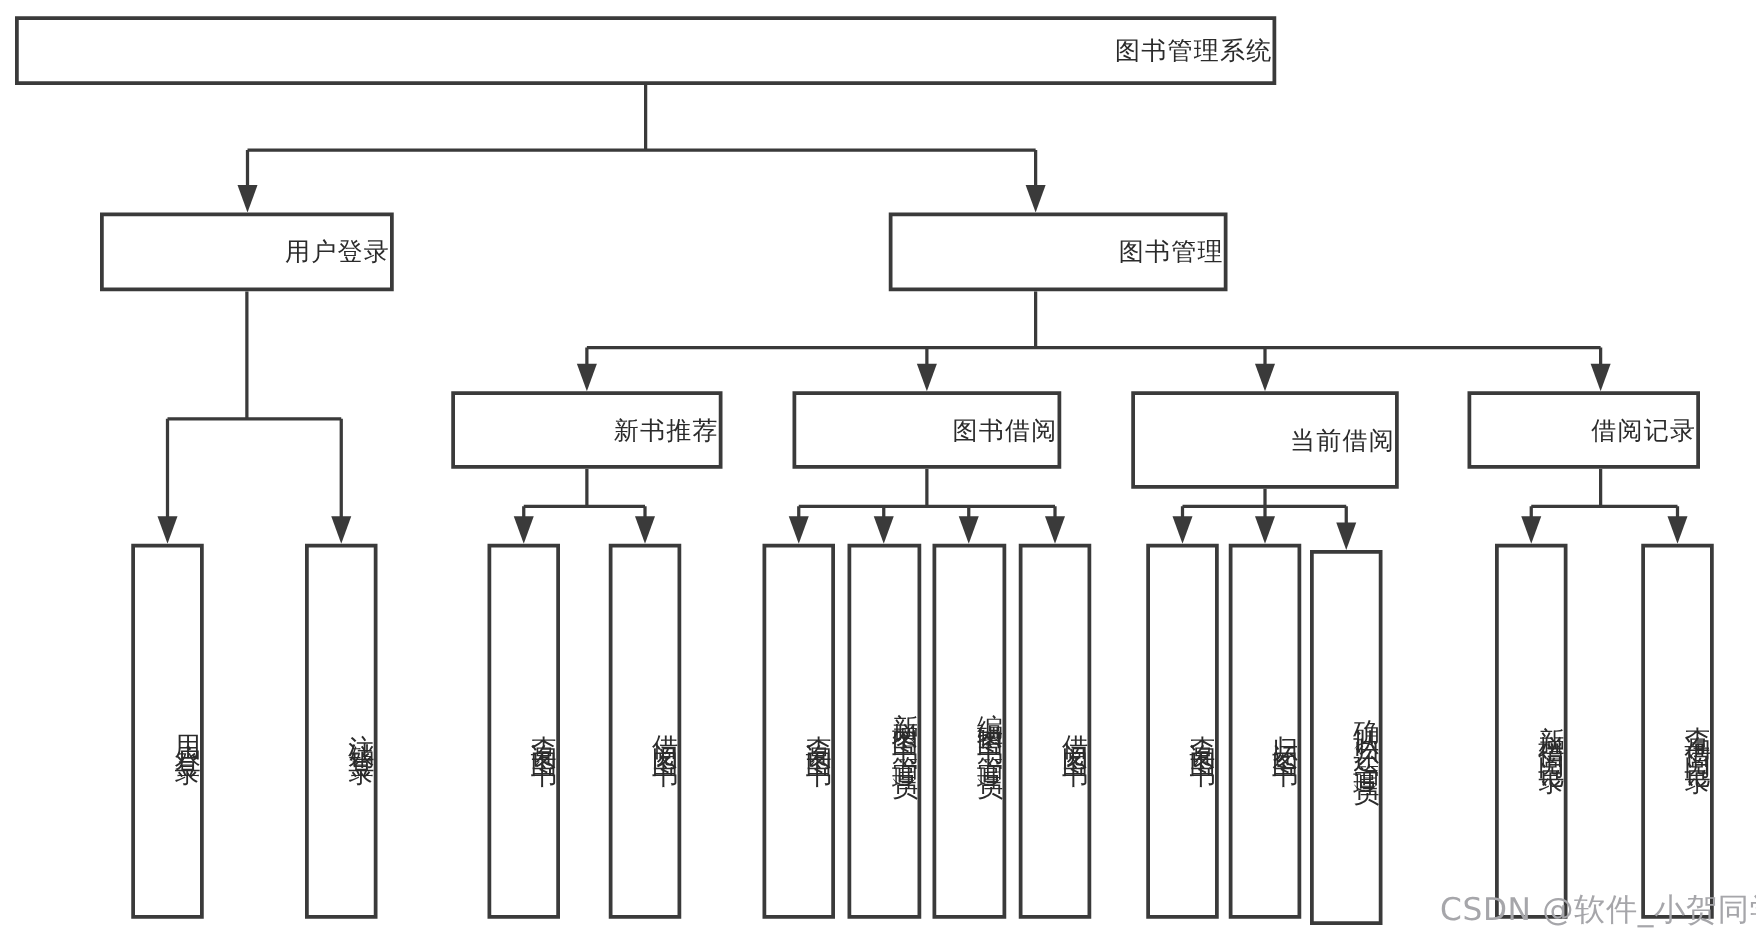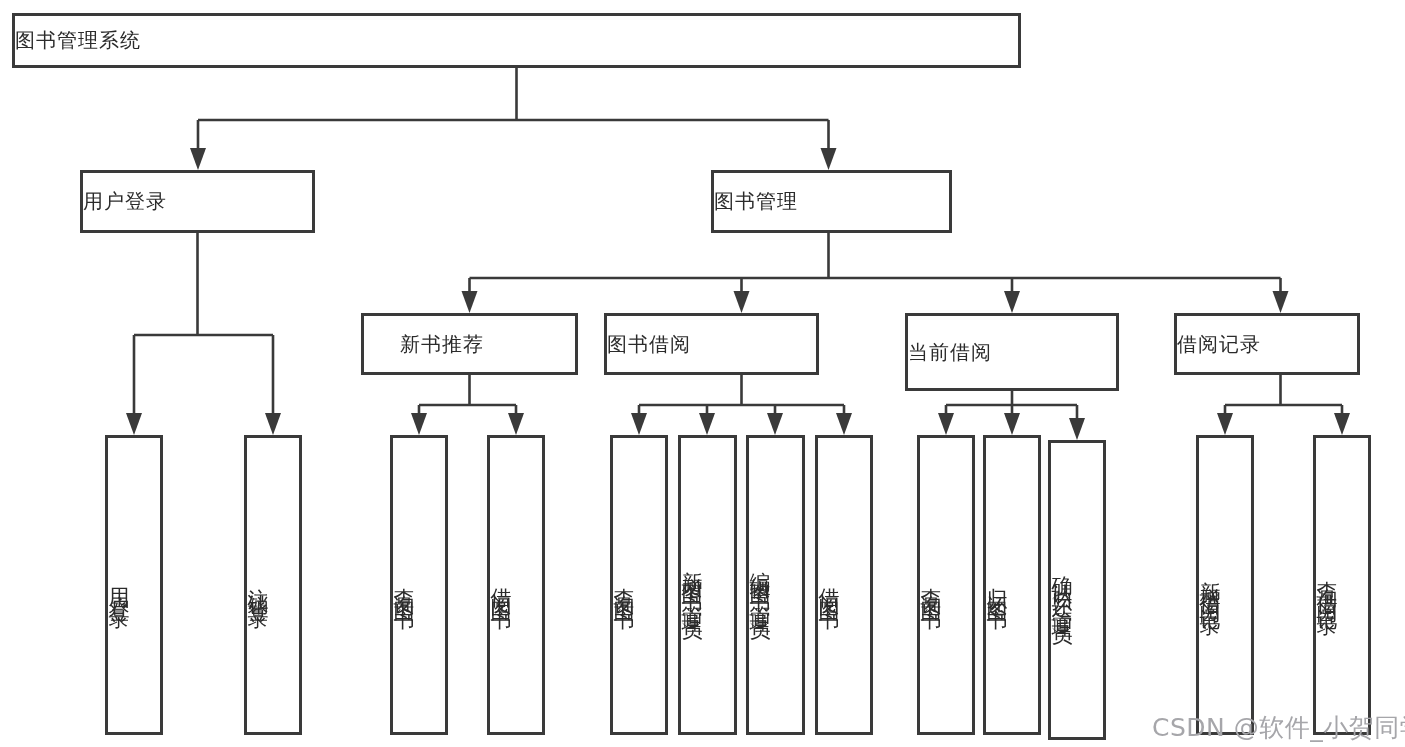--- a/index.html
+++ b/index.html
@@ -31,21 +31,21 @@
     fill: #3a3a3a;
     stroke: none;
   }
   .node {
     position: absolute;
     box-sizing: border-box;
     border: 3px solid #3a3a3a;
     background: #ffffff;
     display: flex;
     align-items: center;
-    justify-content: flex-start;
+    justify-content: flex-end;
     color: #2b2b2b;
   }
   .hnode {
     font-size: 20px;
     letter-spacing: 1px;
     white-space: nowrap;
   }
   .vnode .vtext {
     writing-mode: vertical-rl;
     text-orientation: mixed;
@@ -112,28 +112,28 @@
     </g>
   </svg>
 
   <div class="node hnode" style="left:12px; top:13px; width:1009px; height:55px;">
     <span>图书管理系统</span>
   </div>
 
   <div class="node hnode" style="left:80px; top:170px; width:235px; height:63px;">
     <span>用户登录</span>
   </div>
-  <div class="node hnode" style="left:711px; top:170px; width:241px; height:63px;">
+  <div class="node hnode" style="left:711px; top:170px; width:271px; height:63px;">
     <span>图书管理</span>
   </div>
 
   <div class="node hnode" style="left:361px; top:313px; width:217px; height:62px;padding-left:36px;">
     <span>新书推荐</span>
   </div>
-  <div class="node hnode" style="left:604px; top:313px; width:215px; height:62px;">
+  <div class="node hnode" style="left:634px; top:313px; width:215px; height:62px;">
     <span>图书借阅</span>
   </div>
   <div class="node hnode" style="left:905px; top:313px; width:214px; height:78px;">
     <span>当前借阅</span>
   </div>
   <div class="node hnode" style="left:1174px; top:313px; width:186px; height:62px;">
     <span>借阅记录</span>
   </div>
 
   <div class="node vnode" style="left:105px; top:435px; width:58px; height:300px;">

